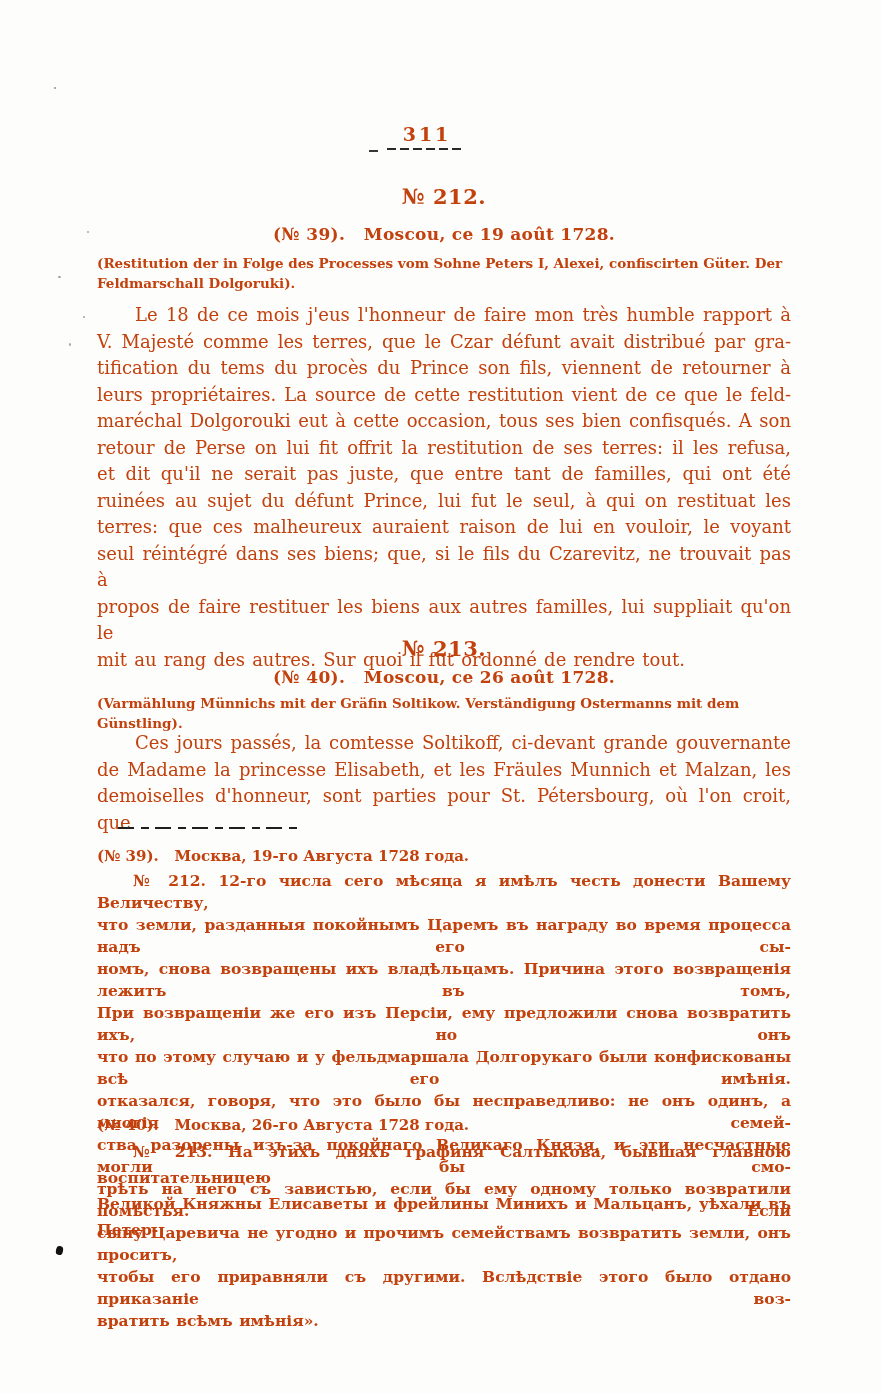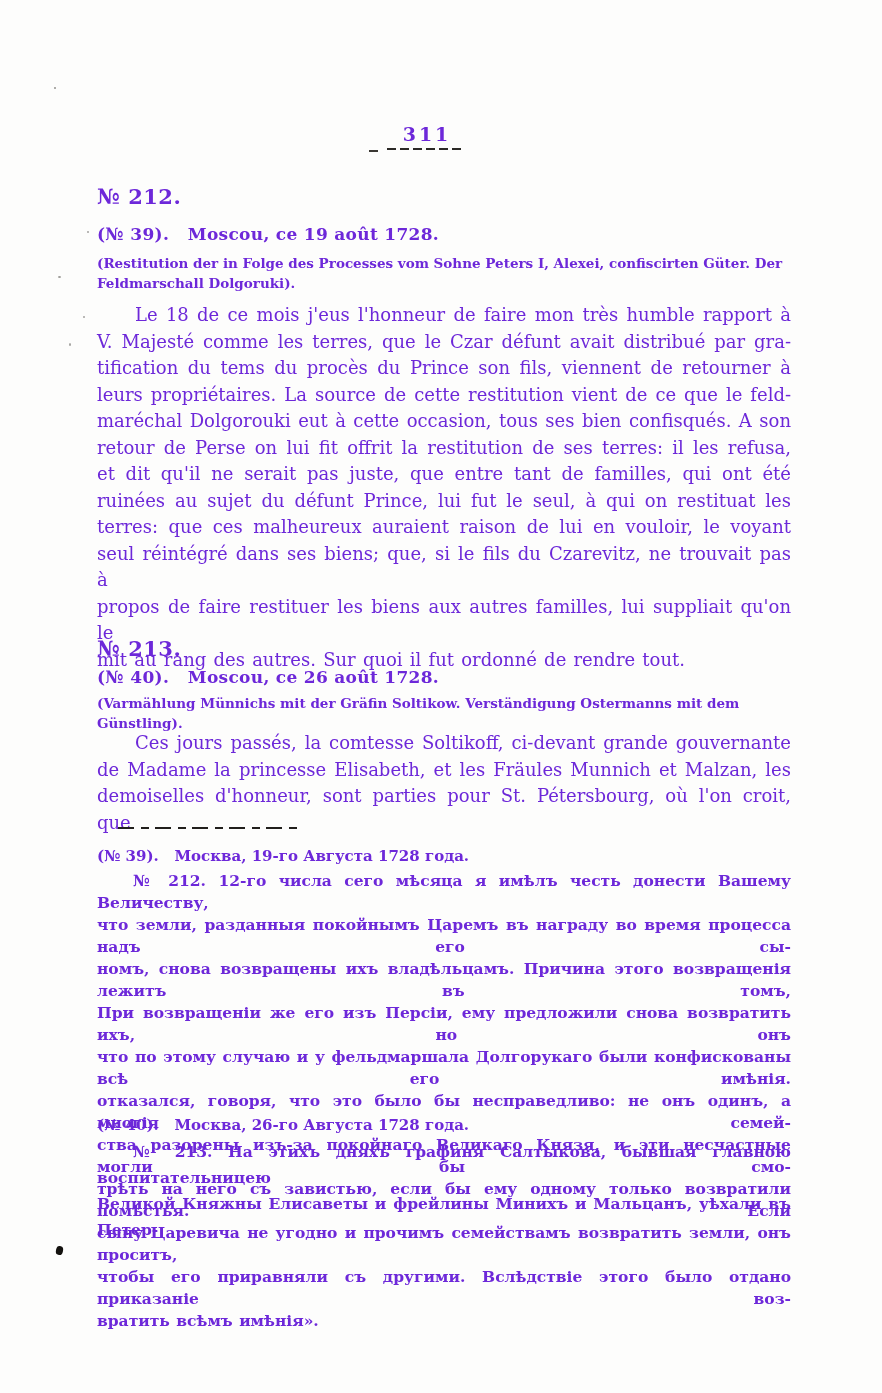--- a/index.html
+++ b/index.html
@@ -2,38 +2,38 @@
 <html><head>
 <meta charset="utf-8">
 <style>
   html, body { margin: 0; padding: 0; background: #e8e8e6; }
   .page {
     position: relative;
     width: 882px;
     height: 1393px;
     margin: 0 auto;
     background: #fdfdfc;
-    color: #6d28d9;
+    color: #c2410c;
     font-family: "DejaVu Serif", serif;
     overflow: hidden;
   }
   .col { position: absolute; left: 97px; width: 694px; }
 
   
   .folio-wrap { position: absolute; top: 123px; left: 377px; width: 100px; text-align: center; }
   .folio { font-size: 19px; font-weight: bold; letter-spacing: 3px; }
   .folio-rule {
     position: absolute; top: 148px; left: 387px; width: 74px; height: 2px;
     background: repeating-linear-gradient(90deg, #2b2926 0 9px, transparent 9px 13px);
   }
   .folio-rule-tick { position: absolute; top: 150px; left: 369px; width: 9px; height: 2px; background: #3a3733; }
 
   
-  .doc-heading { text-align: left; font-weight: bold; font-size: 21px; letter-spacing: 0.5px; }
-  .dateline { font-weight: bold; font-size: 17px; white-space: pre-wrap; letter-spacing: 0.3px; }
+  .doc-heading { text-align: center; font-weight: bold; font-size: 21px; letter-spacing: 0.5px; }
+  .dateline { text-align: center; font-weight: bold; font-size: 17px; white-space: pre-wrap; letter-spacing: 0.3px; }
   .regest { text-align: center; font-weight: bold; font-size: 13.5px; line-height: 20px; }
   .regest .line { text-align: left; }
 
   
   .body { font-size: 18px; line-height: 26.5px; word-spacing: 1.5px; }
   .body .line { text-align: justify; text-align-last: justify; }
   .body .line:first-child { text-indent: 38px; }
   .body:not(.cont) .line:last-child { text-align-last: left; }
 
   

